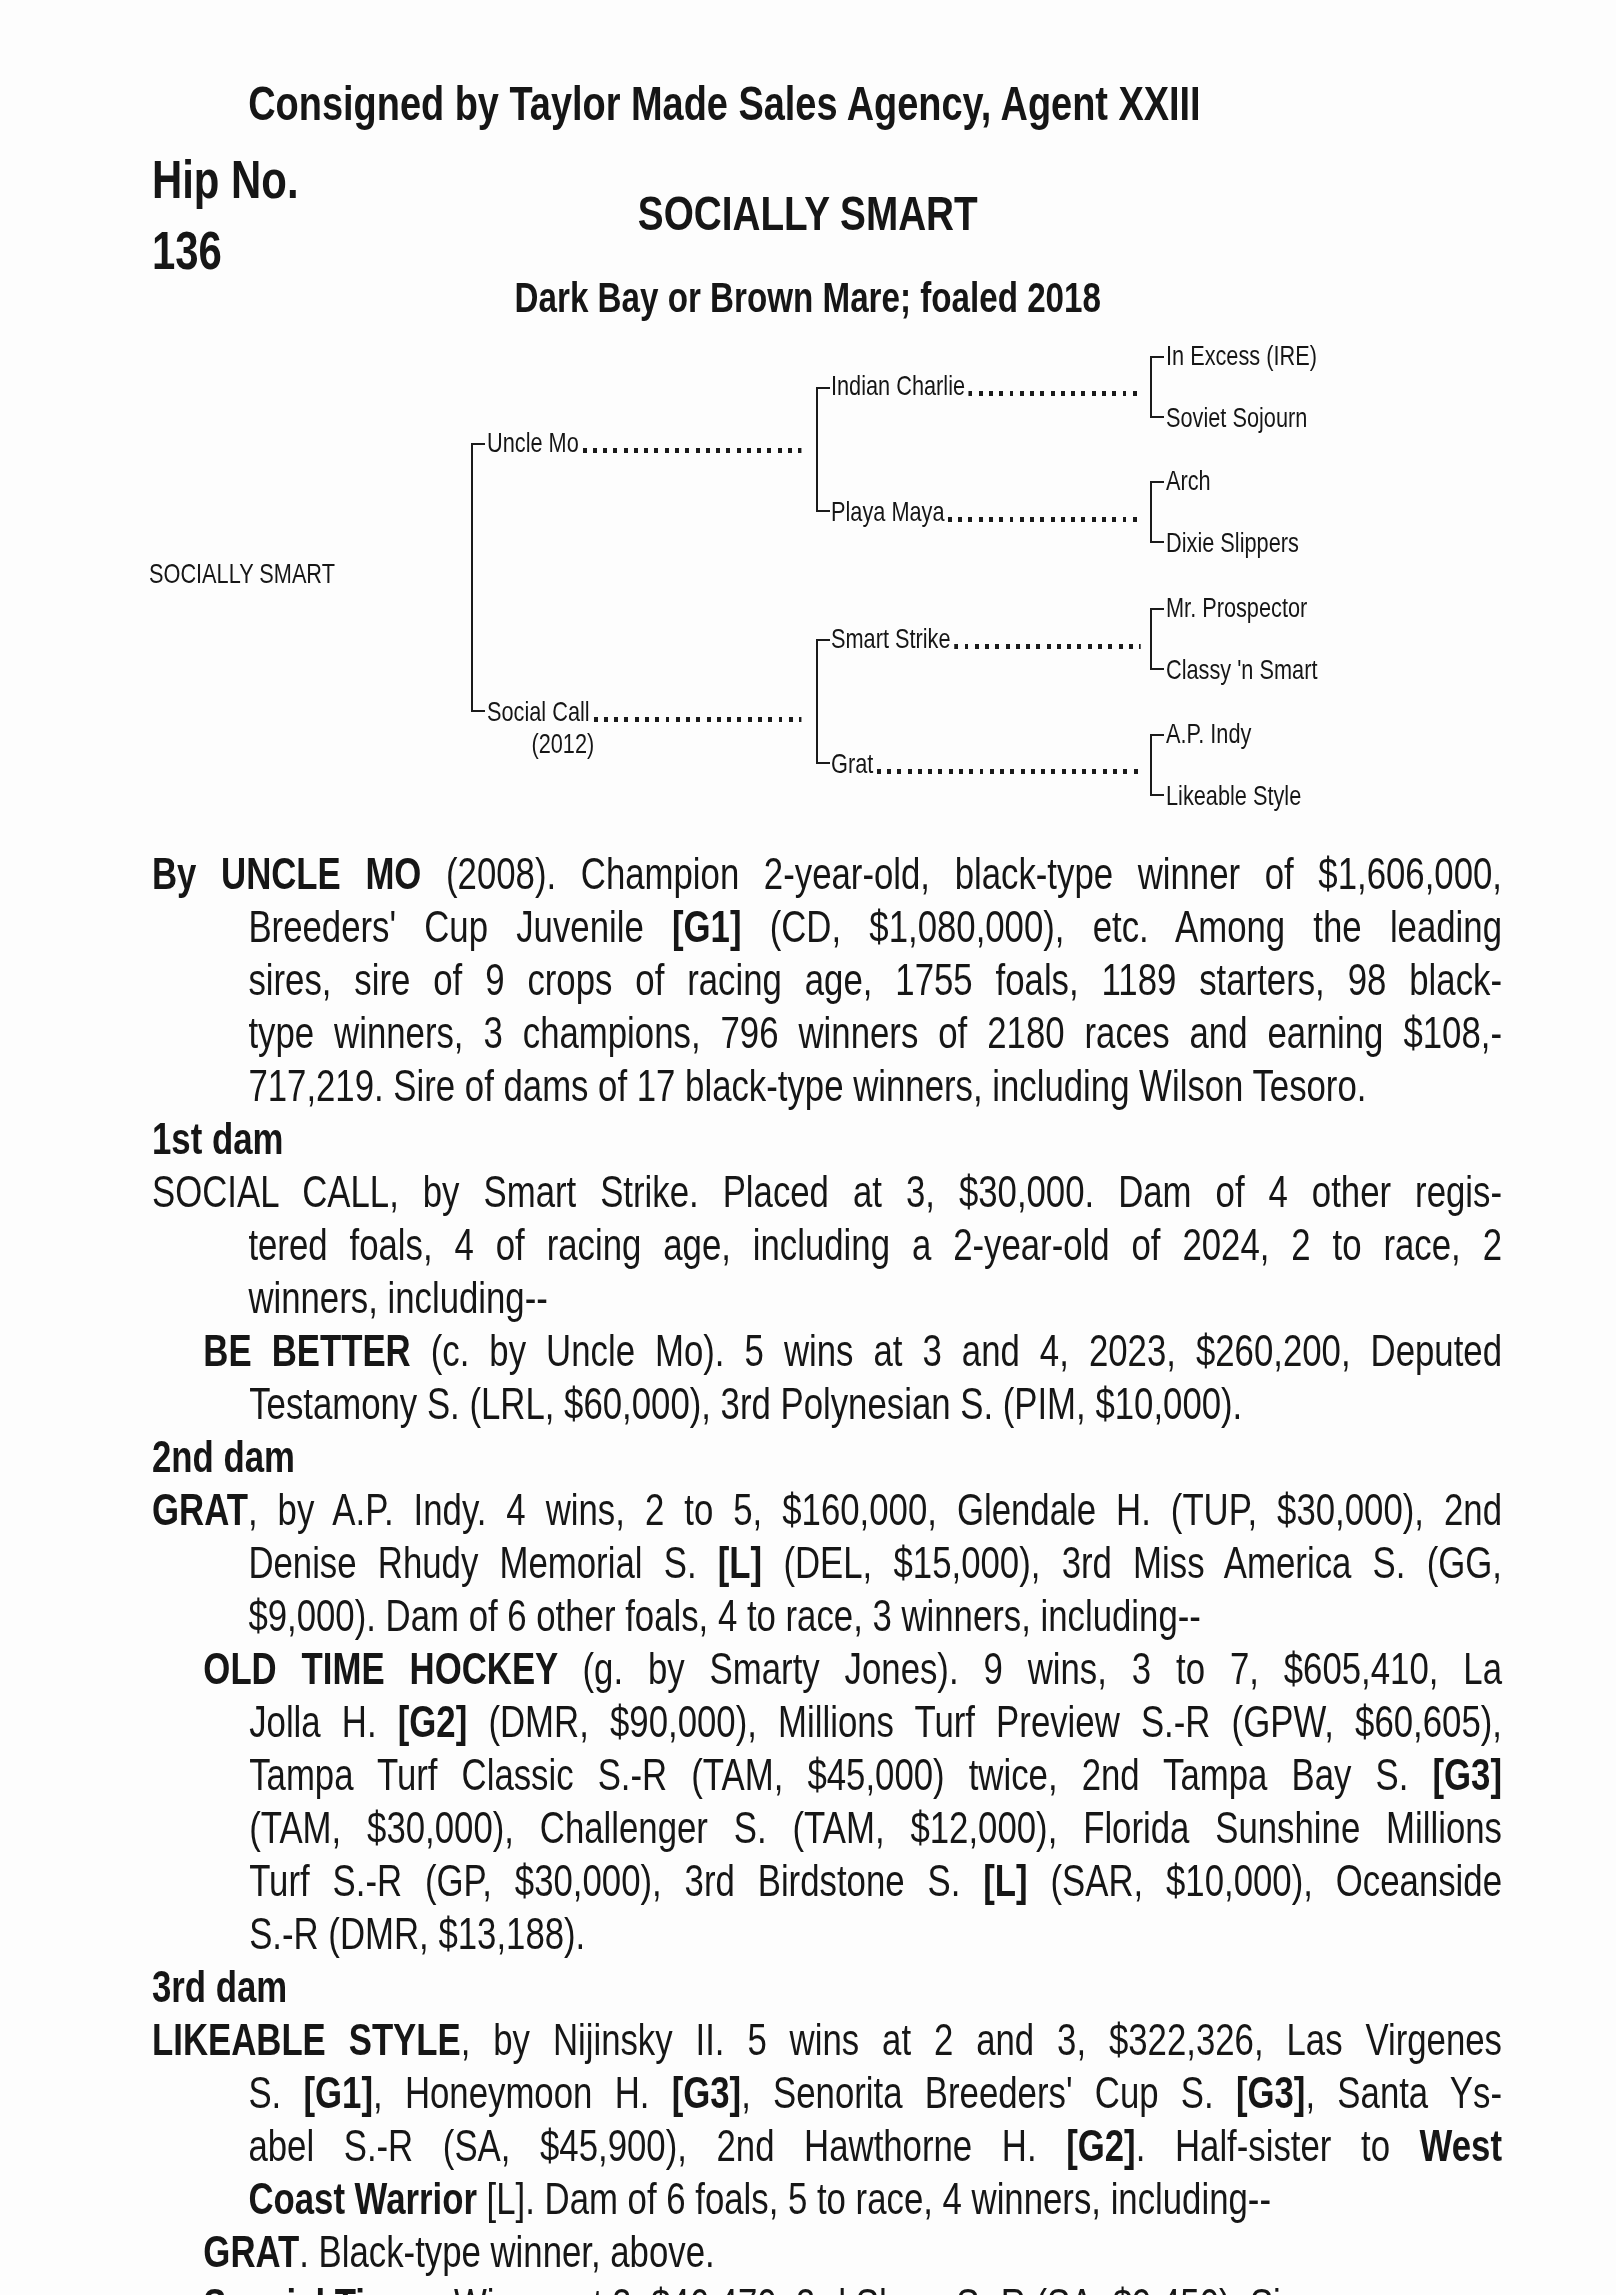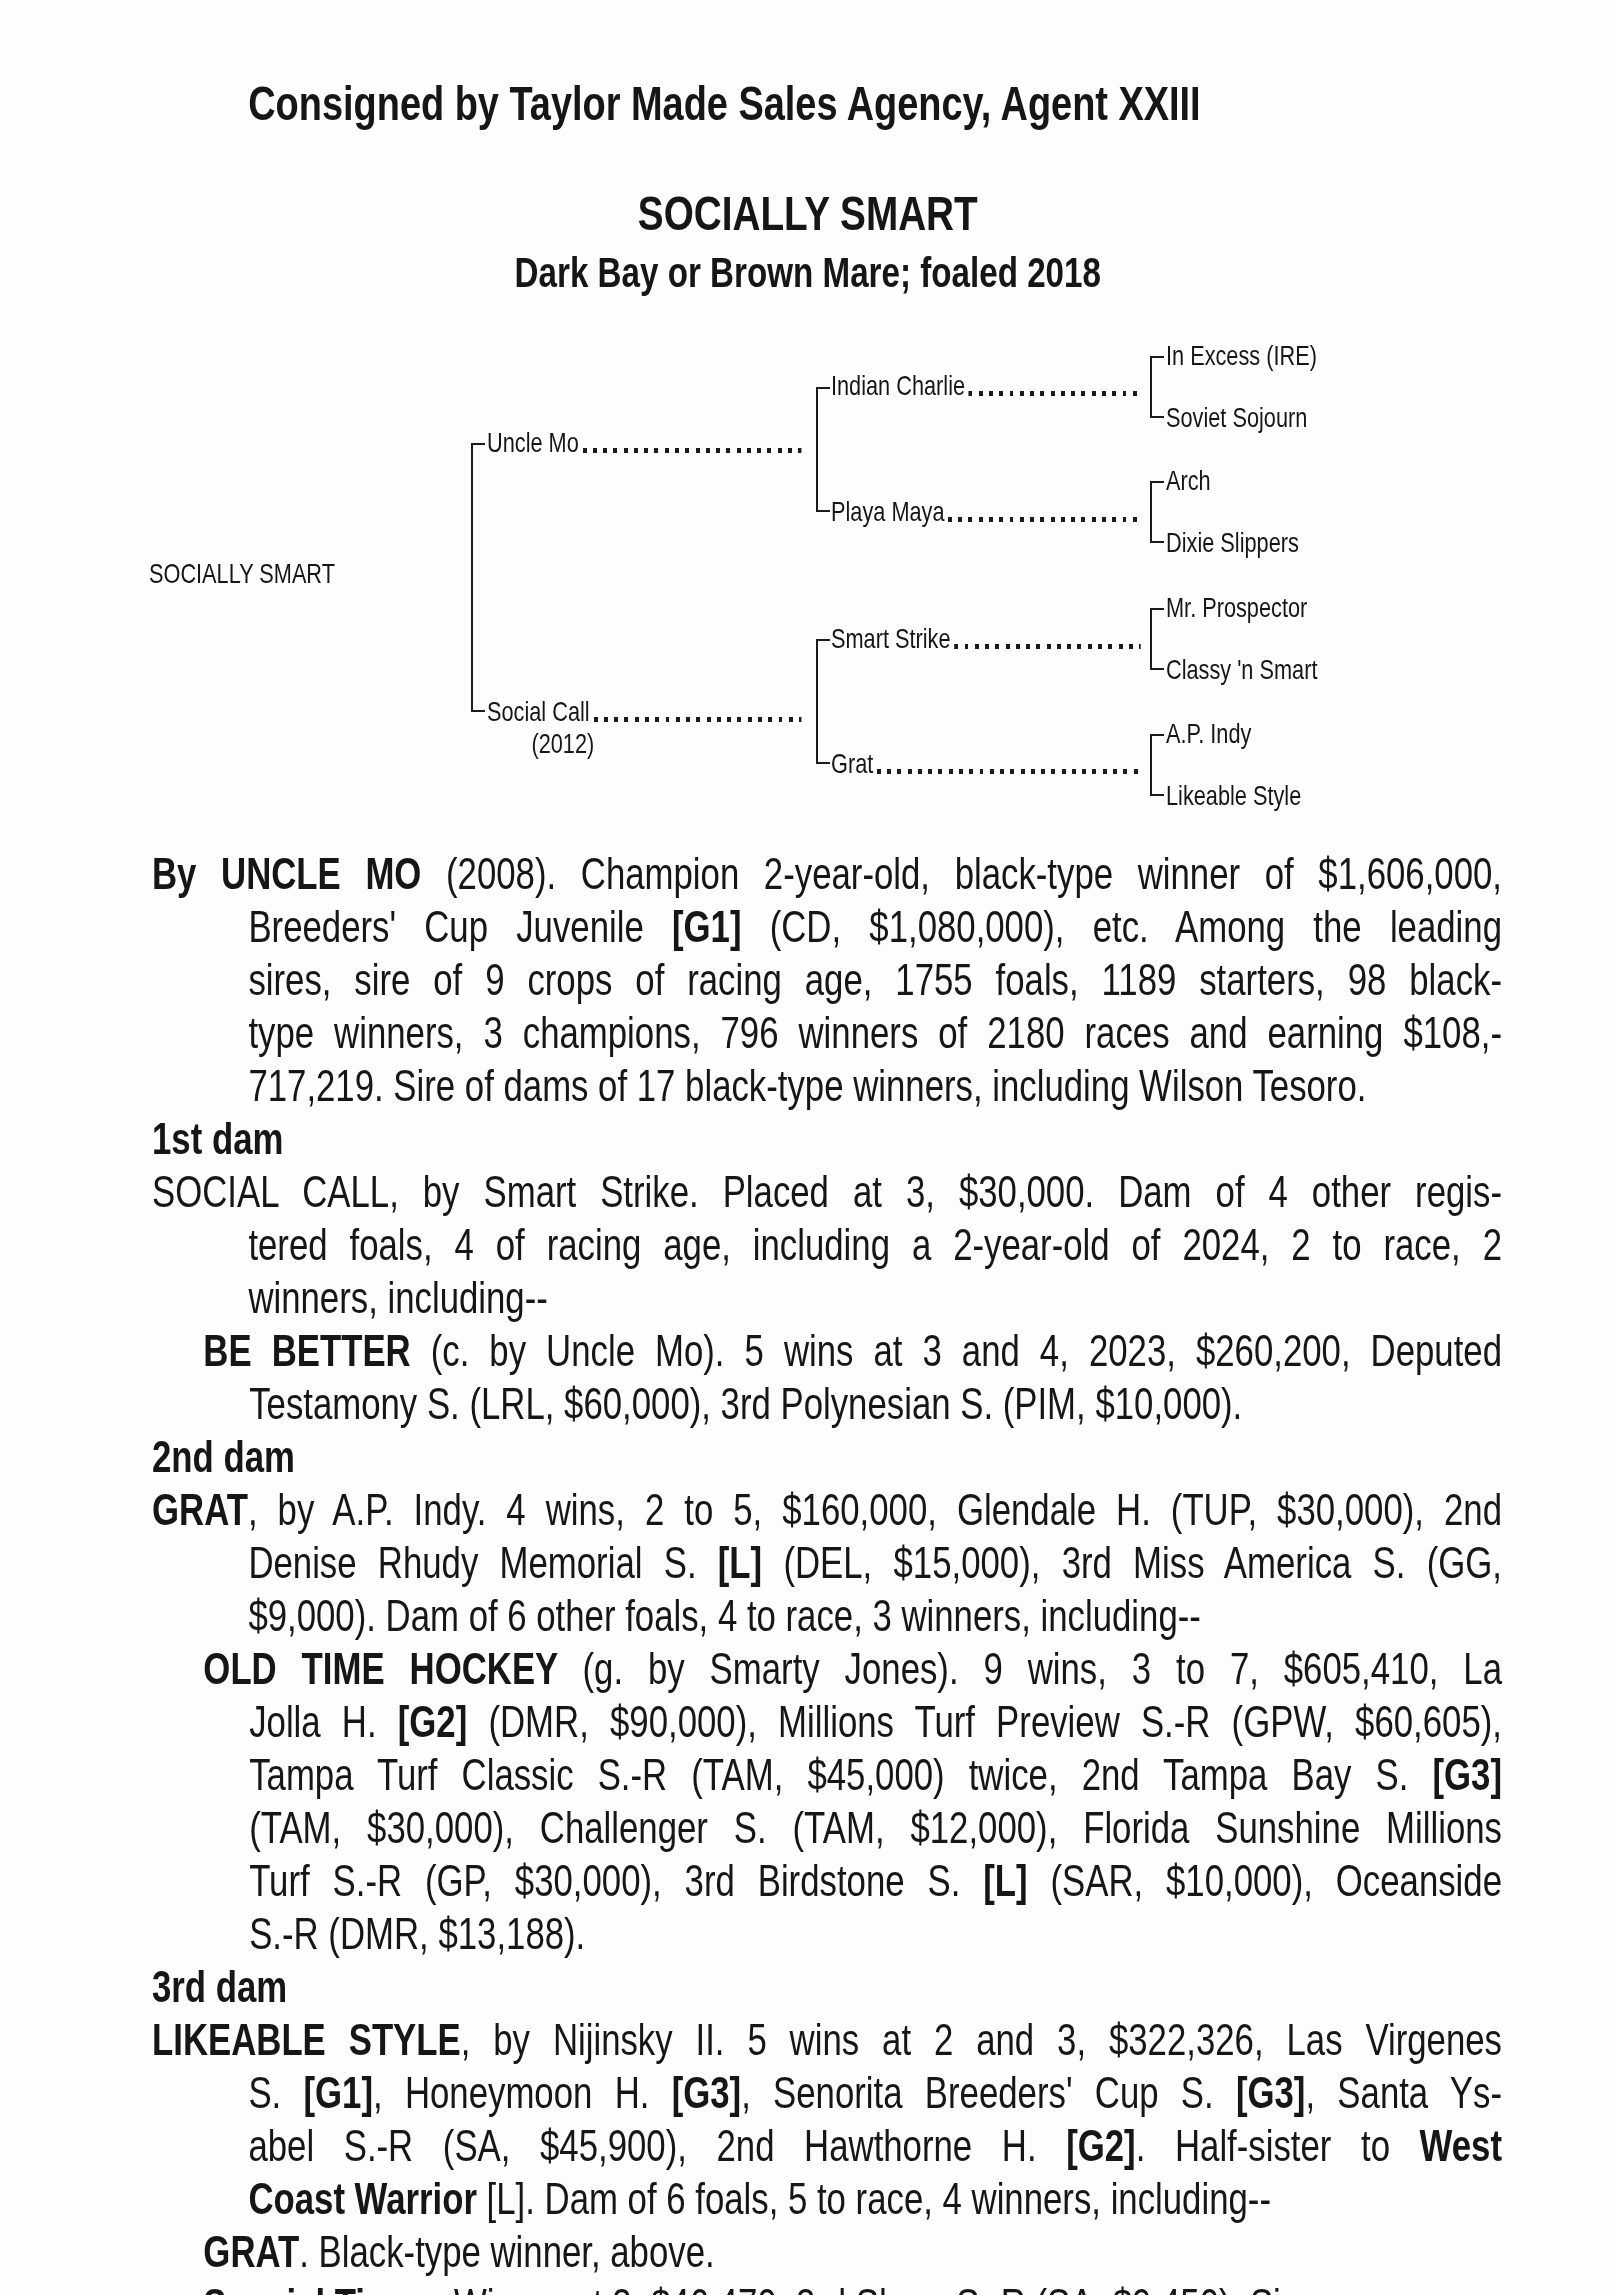--- a/index.html
+++ b/index.html
@@ -37,26 +37,30 @@
 </style>
 </head>
 <body>
 
 <div class="page">
 
   <div class="abs" style="top:76px;left:0;width:1448px;">
     <div class="cx h-consigned">Consigned by Taylor Made Sales Agency, Agent XXIII</div>
   </div>
 
+  <div class="abs" style="top:145px;left:152px;width:321px;">
+    <div class="lx h-hip">Hip No.</div>
+    <div class="lx h-hip" style="margin-top:1.8px;">136</div>
+  </div>
 
 
   <div class="abs" style="top:183px;left:0;width:1616px;">
     <div class="cx h-title">SOCIALLY SMART</div>
   </div>
-  <div class="abs" style="top:247px;left:0;width:1616px;">
+  <div class="abs" style="top:272px;left:0;width:1616px;">
     <div class="cx h-desc">Dark Bay or Brown Mare; foaled 2018</div>
   </div>
 
   <div>
     <div class="prow" style="left:149px;top:558px;width:331px;">
       <span>SOCIALLY SMART</span>
     </div>
 
     <div class="prow" style="left:487px;top:427px;width:398px;">
       <span>Uncle Mo</span>

